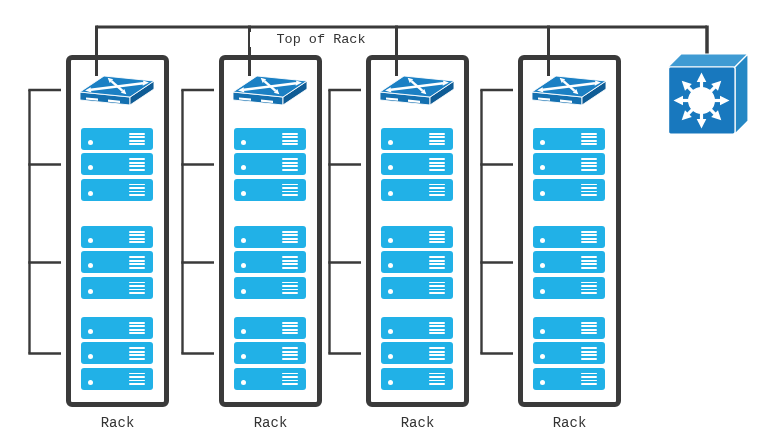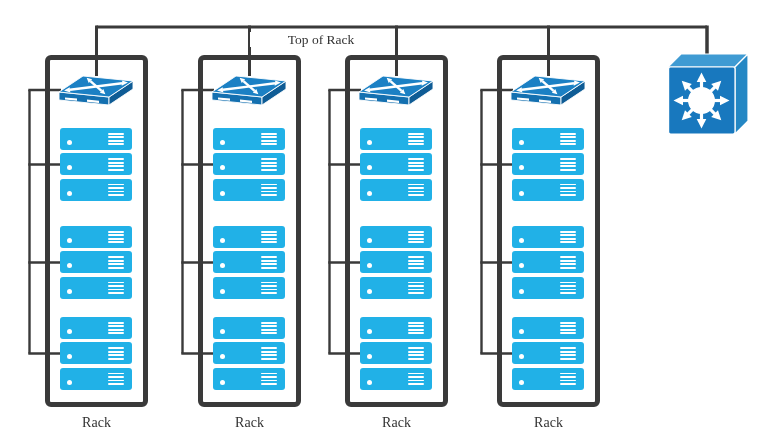--- a/index.html
+++ b/index.html
@@ -2,25 +2,25 @@
 <html style="--bg: #ffffff; --line: #3a3a3a; --rack-border: #3a3a3a; --text: #333333; --server: #21b1e7; --tor-top: #1b80c4; --tor-front: #1470b0; --tor-side: #0f5c95; --agg-front: #1878be; --agg-top: #3f9bd3; --agg-side: #2487c4;"><head>
 <meta charset="utf-8">
 <style>
   :root{
     --bg:#ffffff; --line:#3a3a3a; --rack-border:#3a3a3a; --text:#333333;
     --server:#21b1e7; --tor-top:#1b80c4; --tor-front:#1470b0; --tor-side:#0f5c95;
     --agg-front:#1878be; --agg-top:#3f9bd3; --agg-side:#2487c4;
   }
   html,body{margin:0;padding:0;background:var(--bg);}
   #canvas{position:relative;width:771px;height:448px;background:var(--bg);
-          font-family:Liberation Serif, serif;color:var(--text);overflow:hidden;}
+          font-family:Liberation Mono, monospace;color:var(--text);overflow:hidden;}
   #connectors{position:absolute;left:0;top:0;width:771px;height:448px;}
   .top-label{position:absolute;left:250px;top:32px;width:142px;text-align:center;
              font-size:13.5px;background:var(--bg);line-height:15px;}
-  .rack{position:absolute;width:125px;height:352px;}
+  .rack{position:absolute;width:125px;height:352px;margin-left:21px;}
   .rack-frame{position:absolute;left:0;top:0;width:103px;height:352px;box-sizing:border-box;
               border:5px solid var(--rack-border);border-radius:6px;}
   .tor{position:absolute;left:12px;top:17px;}
   .server{position:absolute;left:15px;width:72px;height:22px;background:var(--server);
           border-radius:3px;}
   .server .dot{position:absolute;left:7px;top:12px;width:5px;height:5px;border-radius:50%;
                background:#fff;}
   .server .vents{position:absolute;right:8px;top:5px;display:flex;flex-direction:column;
                  gap:1.6px;}
   .server .vents i{display:block;width:16px;height:1.9px;background:#fff;border-radius:1px;}

